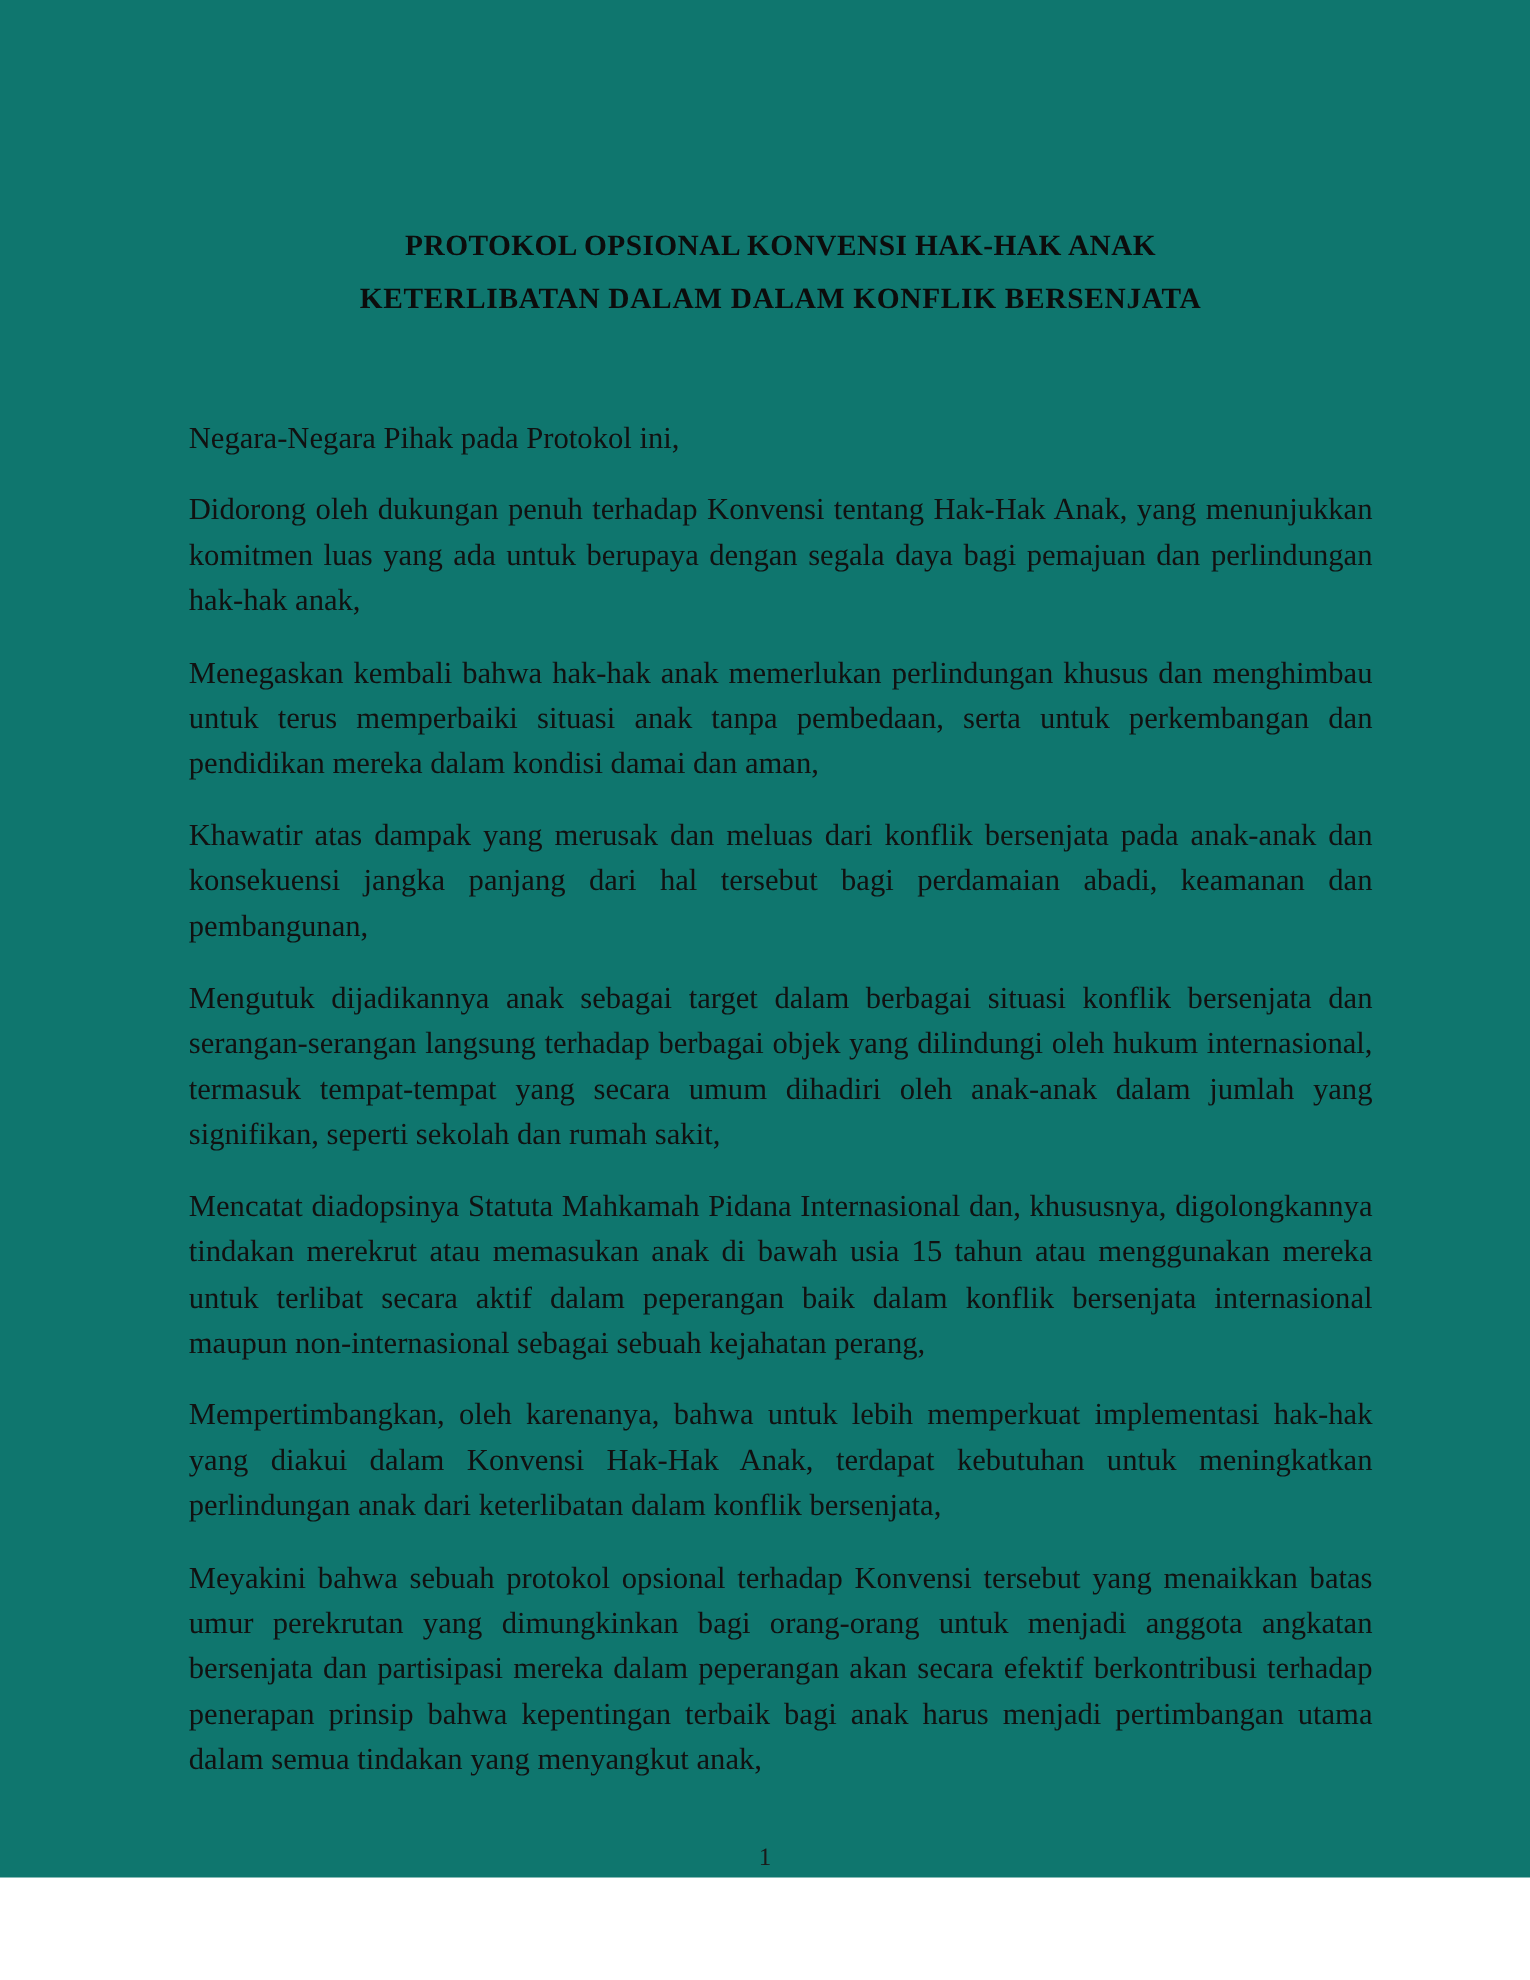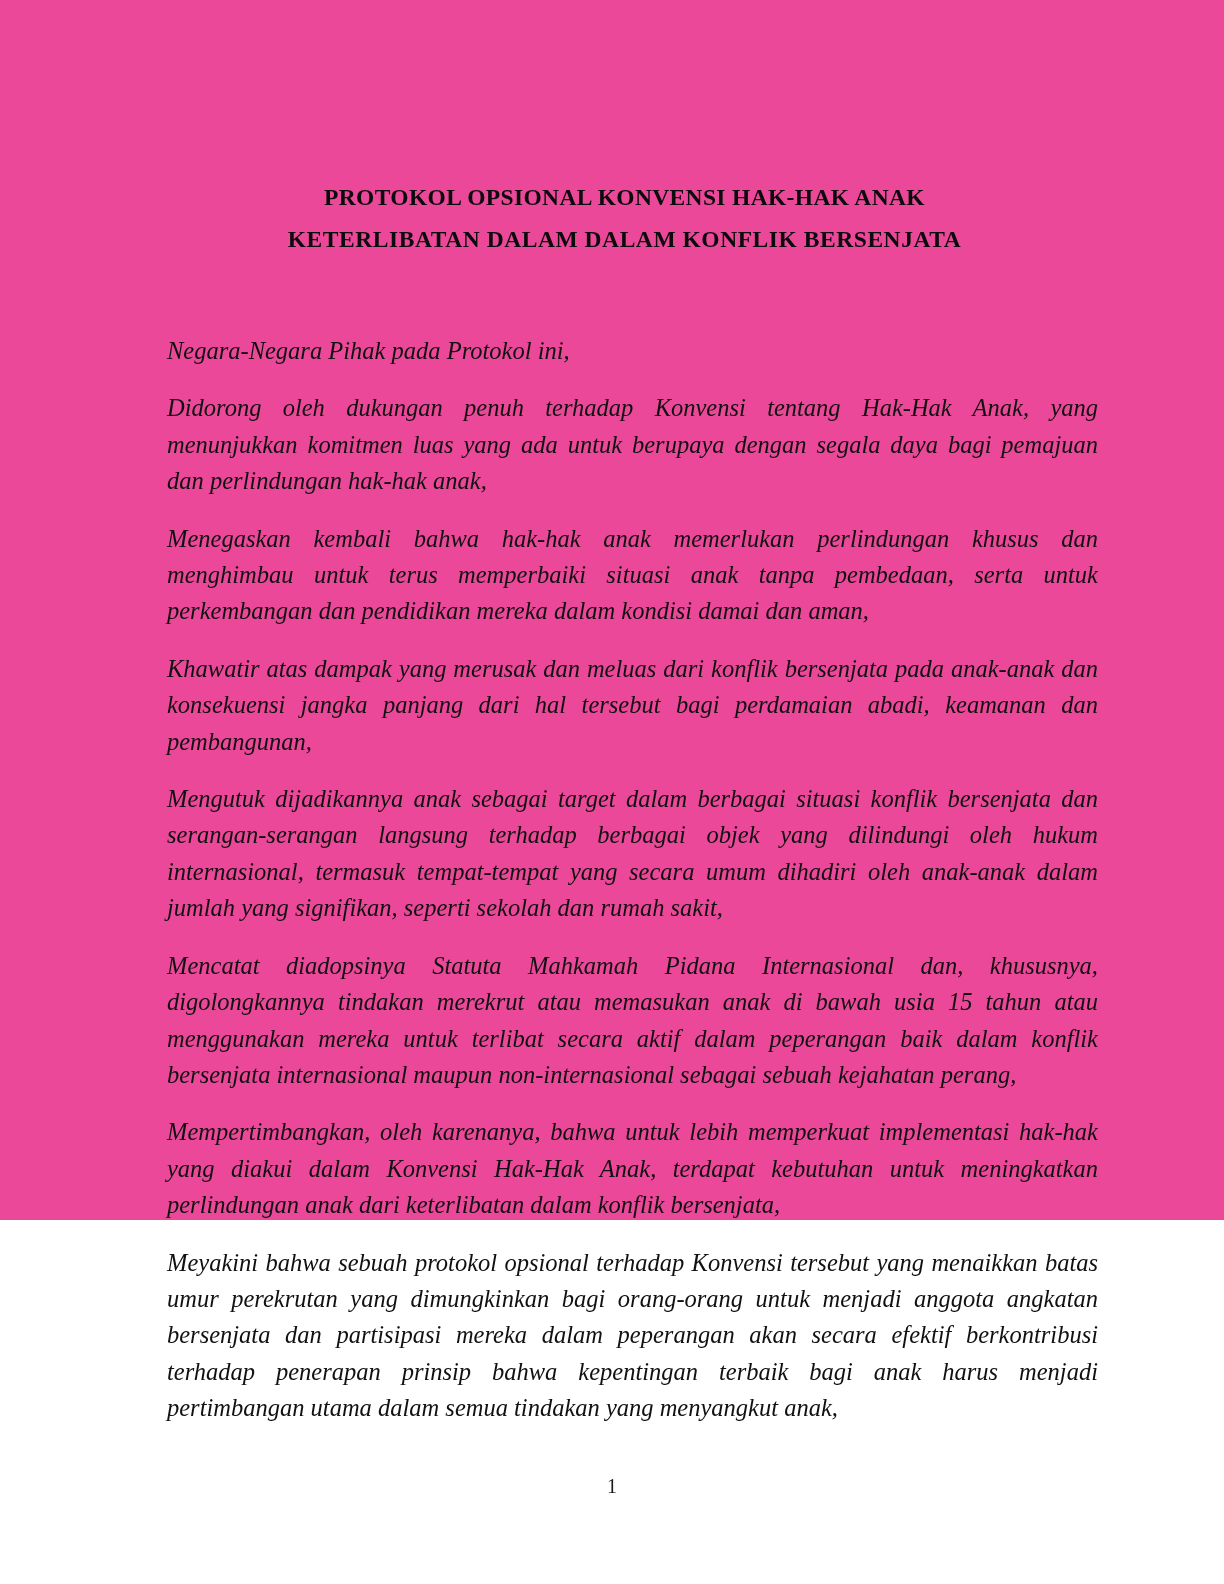--- a/index.html
+++ b/index.html
@@ -14,22 +14,22 @@
     font-family: "Liberation Serif", "DejaVu Serif", serif;
     color: #101010;
     overflow: hidden;
   }
 
   .page {
     position: absolute;
     left: 0;
     top: 0;
     width: 1224px;
-    height: 1220px;
-    background: #ec4899;
+    height: 1502px;
+    background: #0f766e;
   }
 
   .content {
     position: absolute;
     left: 151px;
     top: 0;
     width: 947px;
   }
 
   
@@ -47,28 +47,27 @@
   }
   .title-line.wide {
     letter-spacing: 0.55px;
   }
 
   
   .body-block {
     padding-top: 73px;
   }
   p.para {
-    margin: 0 0 21px 16px;
+    margin: 0 0 21px 0;
     font-size: 24.5px;
     line-height: 36.4px;
     text-align: justify;
     text-justify: inter-word;
     color: #111111;
     hyphens: none;
-    font-style: italic;
     -webkit-hyphens: none;
   }
   p.para.last {
     margin-bottom: 0;
   }
   
   p.para.single {
     text-align: left;
   }
 

